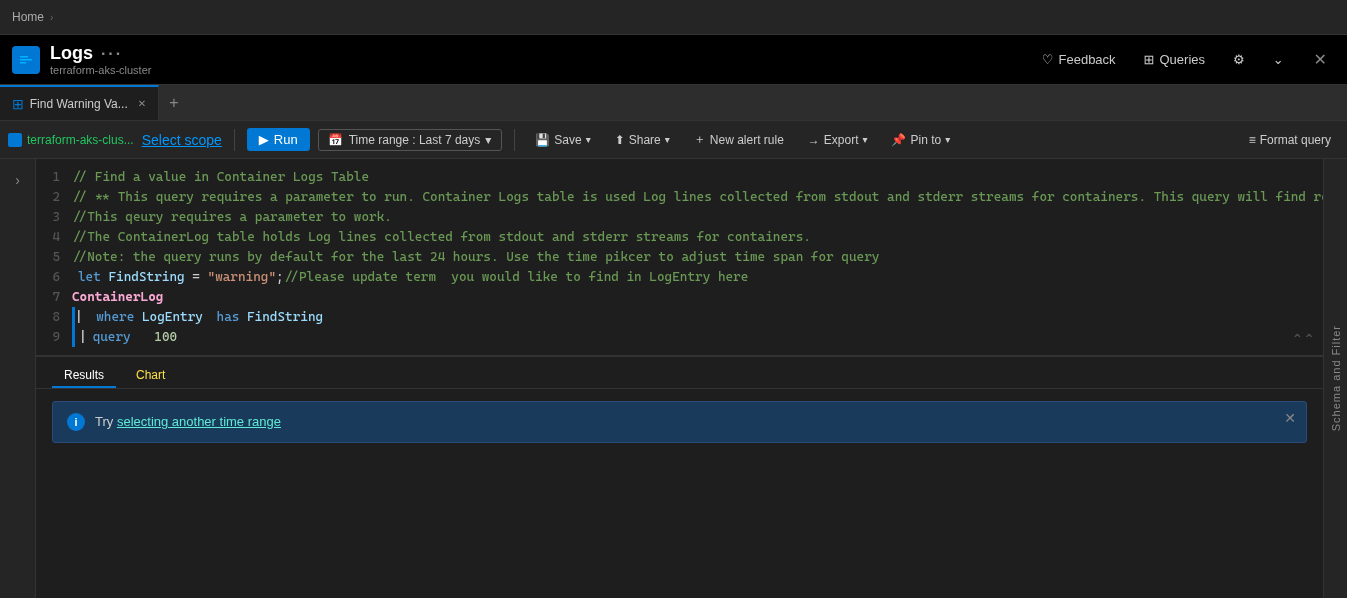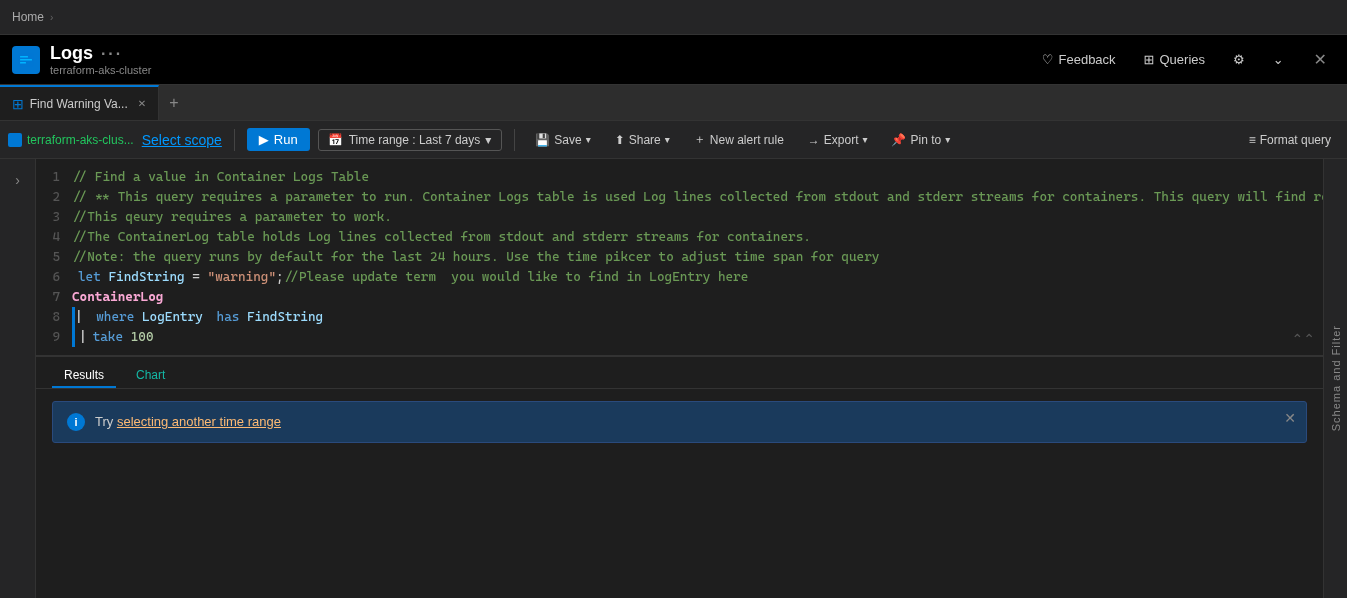--- a/index.html
+++ b/index.html
@@ -326,21 +326,21 @@
     .results-tabs {
       display: flex;
       border-bottom: 1px solid #333;
       padding: 0 16px;
       height: 32px;
       align-items: flex-end;
     }
     .result-tab {
       padding: 4px 12px;
       font-size: 12px;
-      color: #14b8a6;
+      color: #fde047;
       cursor: pointer;
       border-bottom: 2px solid transparent;
       margin-right: 8px;
     }
     .result-tab.active {
       color: #fff;
       border-bottom: 2px solid #0078d4;
     }
     .results-content {
       flex: 1;
@@ -367,21 +367,21 @@
       display: flex;
       align-items: center;
       justify-content: center;
       color: #fff;
       font-size: 11px;
       font-weight: bold;
       flex-shrink: 0;
       margin-top: 1px;
     }
     .info-text { color: #ccc; font-size: 13px; line-height: 1.5; }
-    .info-link { color: #fdba74; text-decoration: underline; cursor: pointer; }
+    .info-link { color: #5eead4; text-decoration: underline; cursor: pointer; }
     .info-close {
       position: absolute;
       right: 10px;
       top: 8px;
       color: #888;
       cursor: pointer;
       font-size: 14px;
       background: none;
       border: none;
     }
@@ -540,21 +540,21 @@
         <span class="line-content c-table">ContainerLog</span>
       </div>
 
       <div class="code-line">
         <span class="line-number">8</span>
         <span class="line-content" style="border-left: 3px solid #0078d4; "><span style="color:#d4d4d4;">| </span><span class="c-keyword">where</span> <span class="c-variable">LogEntry</span> <span class="c-keyword">has</span> <span class="c-variable">FindString</span></span>
       </div>
 
       <div class="code-line">
         <span class="line-number">9</span>
-        <span class="line-content" style="border-left: 3px solid #0078d4; padding-left: 4px;"><span style="color:#d4d4d4;">|</span><span class="c-keyword">take</span> <span style="color:#b5cea8;">100</span></span>
+        <span class="line-content" style="border-left: 3px solid #0078d4; padding-left: 4px;"><span style="color:#d4d4d4;">|</span><span class="c-keyword">query</span> <span style="color:#b5cea8;margin-left:16px;">100</span></span>
       </div>
 
       <div class="editor-collapse-btn">⌃⌃</div>
     </div>
 
     <div class="results-area">
       <div class="results-tabs">
         <div class="result-tab active">Results</div>
         <div class="result-tab">Chart</div>
       </div>

